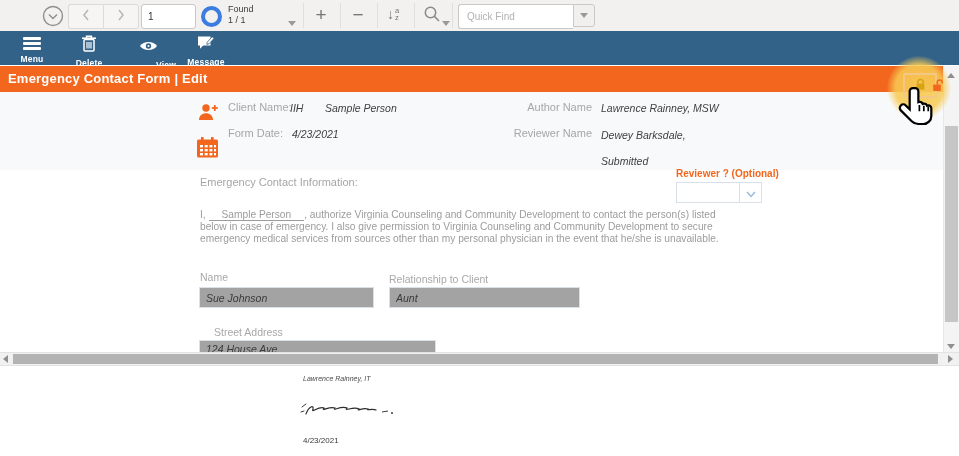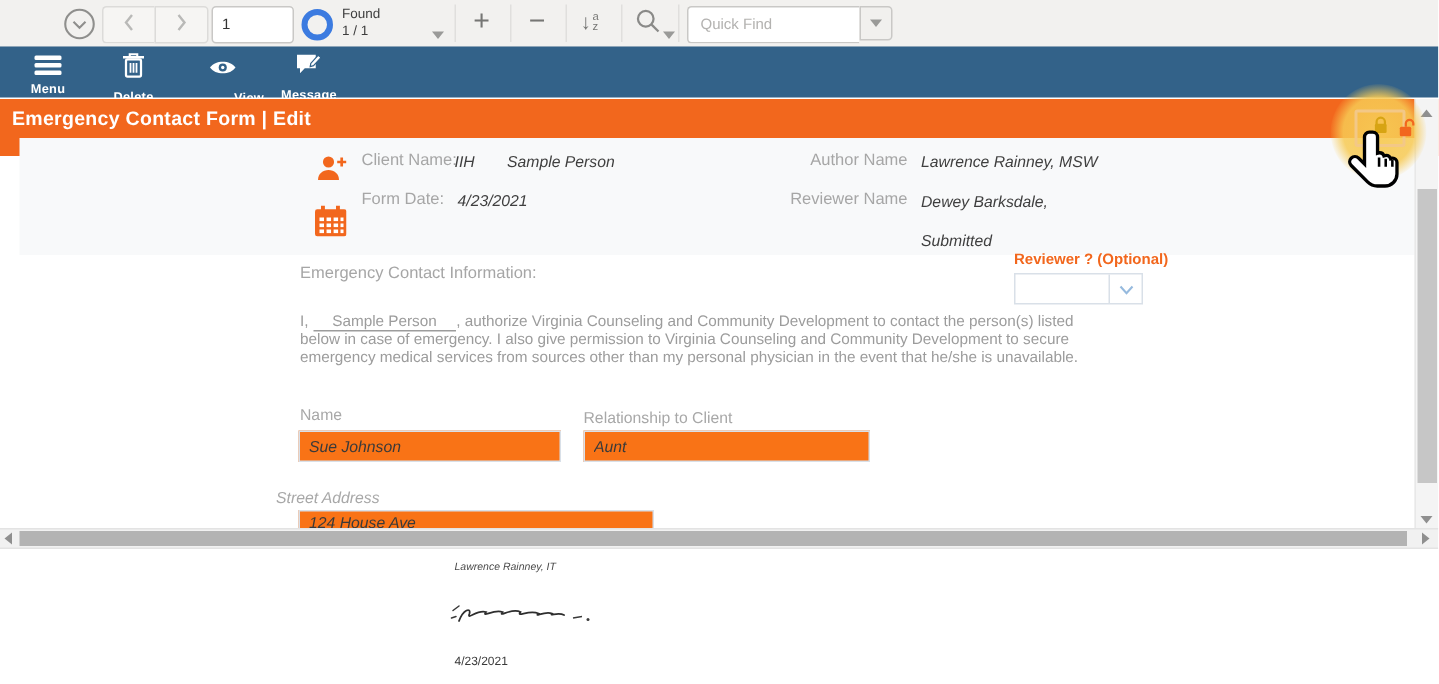--- a/index.html
+++ b/index.html
@@ -31,34 +31,34 @@
   .tb-blue{left:0;top:31px;width:959px;height:34px;background:#336289;}
   .act-item{position:absolute;top:4px;display:flex;flex-direction:column;align-items:center;color:#fff;cursor:pointer;}
   .act-label{font-size:8.5px;font-weight:700;margin-top:2px;letter-spacing:.2px;}
   .hamburger div{width:18px;height:3px;background:#fff;border-radius:1px;margin:2px 0;}
 
   
   .title-bar{left:0;top:66px;width:959px;height:38px;background:#f2671d;}
   .title-txt{left:8px;top:5px;color:#fff;font-size:13px;font-weight:600;letter-spacing:.2px;}
 
   
-  .rec-header{left:0;top:92px;width:943px;height:78px;background:#f8f9fa;margin-left:13px;}
+  .rec-header{left:0;top:92px;width:943px;height:78px;background:#f8f9fa;}
   .lbl{color:#a6a6a6;font-size:11px;}
   .val{color:#3f3f3f;font-size:10.5px;font-style:italic;}
   .lbl-r{text-align:right;}
 
   
   .offline-lbl{color:#f2671d;font-size:10px;font-weight:700;}
   .select{display:flex;width:84px;height:19px;border:1px solid #d9e0e8;background:#fff;}
   .select .txt{flex:1;}
   .select .dd{width:21px;border-left:1px solid #d9e0e8;display:flex;align-items:center;justify-content:center;}
   .para{color:#9c9c9c;font-size:10.2px;line-height:12.2px;}
   .blank-line{border-bottom:1px solid #9c9c9c;padding:0 13px;}
   .field-lbl{color:#a8a8a8;font-size:10.5px;}
-  .field-input{border:1px solid #d9e0e8;background:#f97316;font-size:10.5px;font-style:italic;color:#3a3a3a;padding-left:6px;font-family:"Liberation Sans",sans-serif;box-sizing:border-box;}
+  .field-input{border:1px solid #d9e0e8;background:#a3a3a3;font-size:10.5px;font-style:italic;color:#3a3a3a;padding-left:6px;font-family:"Liberation Sans",sans-serif;box-sizing:border-box;}
 
   
   .vscroll{left:943px;top:66px;width:16px;height:290px;background:#f4f4f4;border-left:1px solid #e8e8e8;box-sizing:border-box;}
   .vthumb{left:945px;top:126px;width:13px;height:196px;background:#c6c6c6;}
   .hscroll{left:0;top:352px;width:959px;height:14px;background:#f1f1f1;border-top:1px solid #e3e3e3;border-bottom:1px solid #e3e3e3;box-sizing:border-box;}
   .hthumb{left:13px;top:354px;width:925px;height:10px;background:#b3b3b3;}
   .tri-up{width:0;height:0;border-left:4px solid transparent;border-right:4px solid transparent;border-bottom:5px solid #8f8f8f;}
   .tri-down{width:0;height:0;border-left:4px solid transparent;border-right:4px solid transparent;border-top:5px solid #8f8f8f;}
   .tri-left{width:0;height:0;border-top:4px solid transparent;border-bottom:4px solid transparent;border-right:5px solid #8f8f8f;}
   .tri-right{width:0;height:0;border-top:4px solid transparent;border-bottom:4px solid transparent;border-left:5px solid #8f8f8f;}
@@ -256,21 +256,21 @@
   </div>
 
   <div class="abs para" style="left:200px;top:209px;width:522px;"><span>I,</span>&nbsp;<span class="blank-line">Sample Person</span><span>, authorize Virginia Counseling and Community Development to contact the person(s) listed below in case of emergency.  I also give permission to Virginia Counseling and Community Development to secure emergency medical services from sources other than my personal physician in the event that he/she is unavailable.</span></div>
 
   <span class="abs field-lbl" style="left:200px;top:271px;">Name</span>
   <input class="abs field-input" style="left: 199px; top: 287px; width: 175px; height: 21px;" value="Sue Johnson">
 
   <span class="abs field-lbl" style="left:389px;top:273px;">Relationship to Client</span>
   <input class="abs field-input" style="left: 389px; top: 287px; width: 191px; height: 21px;" value="Aunt">
 
-  <span class="abs field-lbl" style="left:184px;top:326px;font-style:italic;">Street Address</span>
+  <span class="abs field-lbl" style="left:214px;top:326px;">Street Address</span>
   <input class="abs field-input" style="left: 199px; top: 340px; width: 237px; height: 18px;" value="124 House Ave">
 
   <span class="abs sig-name" style="left:303px;top:375px;">Lawrence Rainney, IT</span>
   <span class="abs" style="left:300px;top:397px;">
     <svg width="110" height="26" viewBox="0 0 110 26">
       <path d="M2 10 l4 -3 M1 15 l3 -1" stroke="#3a3a3a" stroke-width="1" fill="none" stroke-linecap="round"></path>
       <path d="M6 17 C9 9 14 8 13 12 C11 17 18 9 24 11 C21 15 29 9 35 11 C32 15 41 8 47 11 C44 15 53 9 59 12 C56 15 63 10 68 12 C66 14 72 11 76 13" stroke="#2e2e2e" stroke-width="1.2" fill="none" stroke-linecap="round"></path>
       <path d="M82 15 l6 -1" stroke="#3a3a3a" stroke-width="1" fill="none"></path>
       <circle cx="92" cy="16" r="1" fill="#3a3a3a"></circle>
     </svg>

